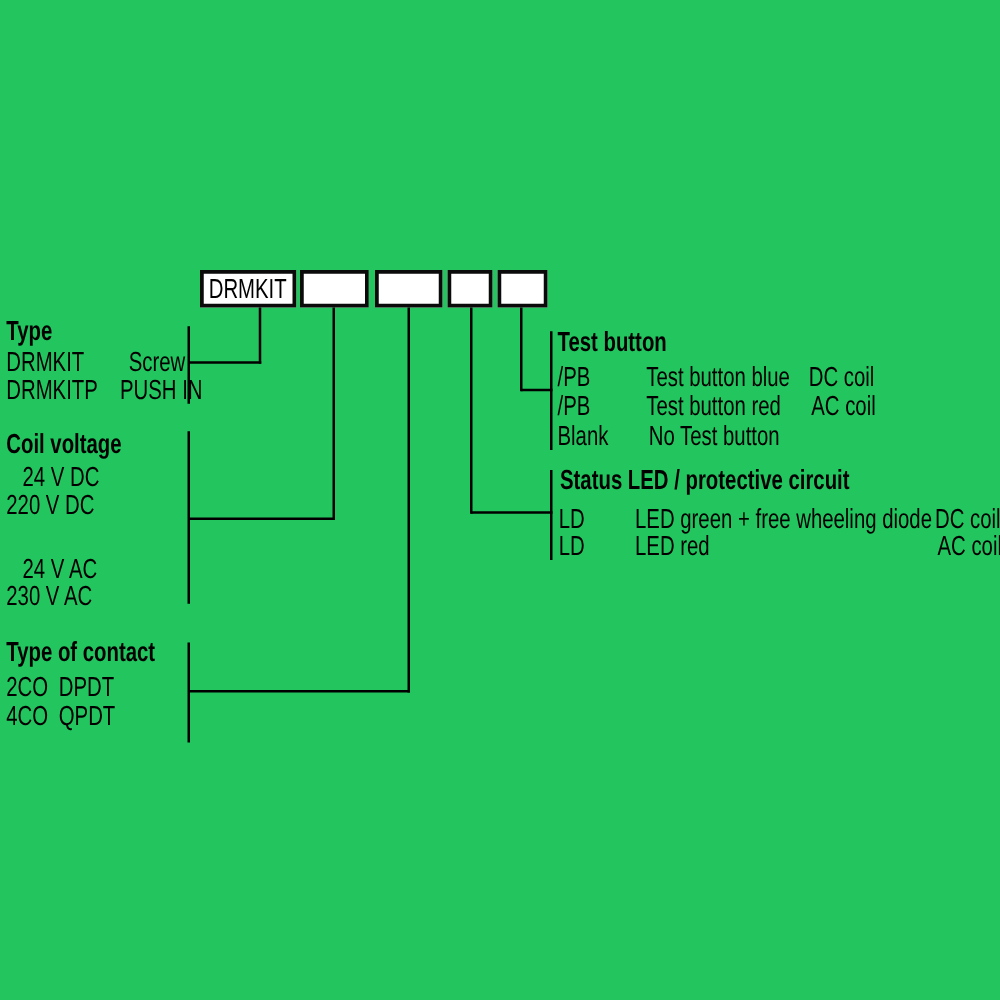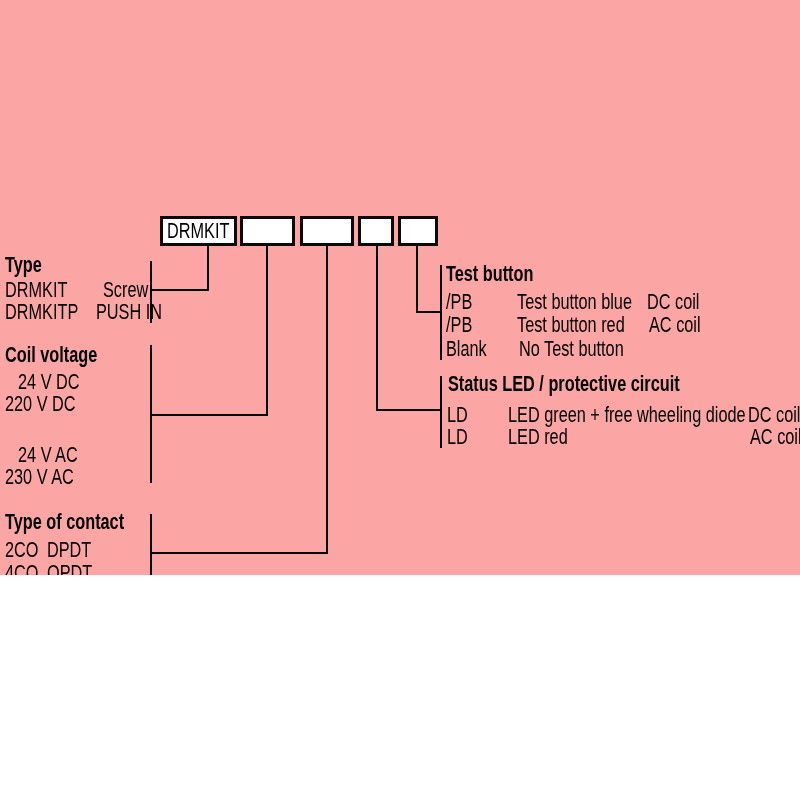--- a/index.html
+++ b/index.html
@@ -1,20 +1,20 @@
 <!DOCTYPE html>
 <html><head>
 <meta charset="utf-8">
 <style>
   html, body { margin: 0; padding: 0; background: #ffffff; }
   .canvas {
     position: relative;
     width: 800px;
-    height: 575px;
-    background: #fca5a5;
+    height: 800px;
+    background: #22c55e;
     overflow: hidden;
   }
   
   .ln { position: absolute; background: #000000; }
   
   .box {
     position: absolute;
     top: 216px;
     height: 30px;
     box-sizing: border-box;

